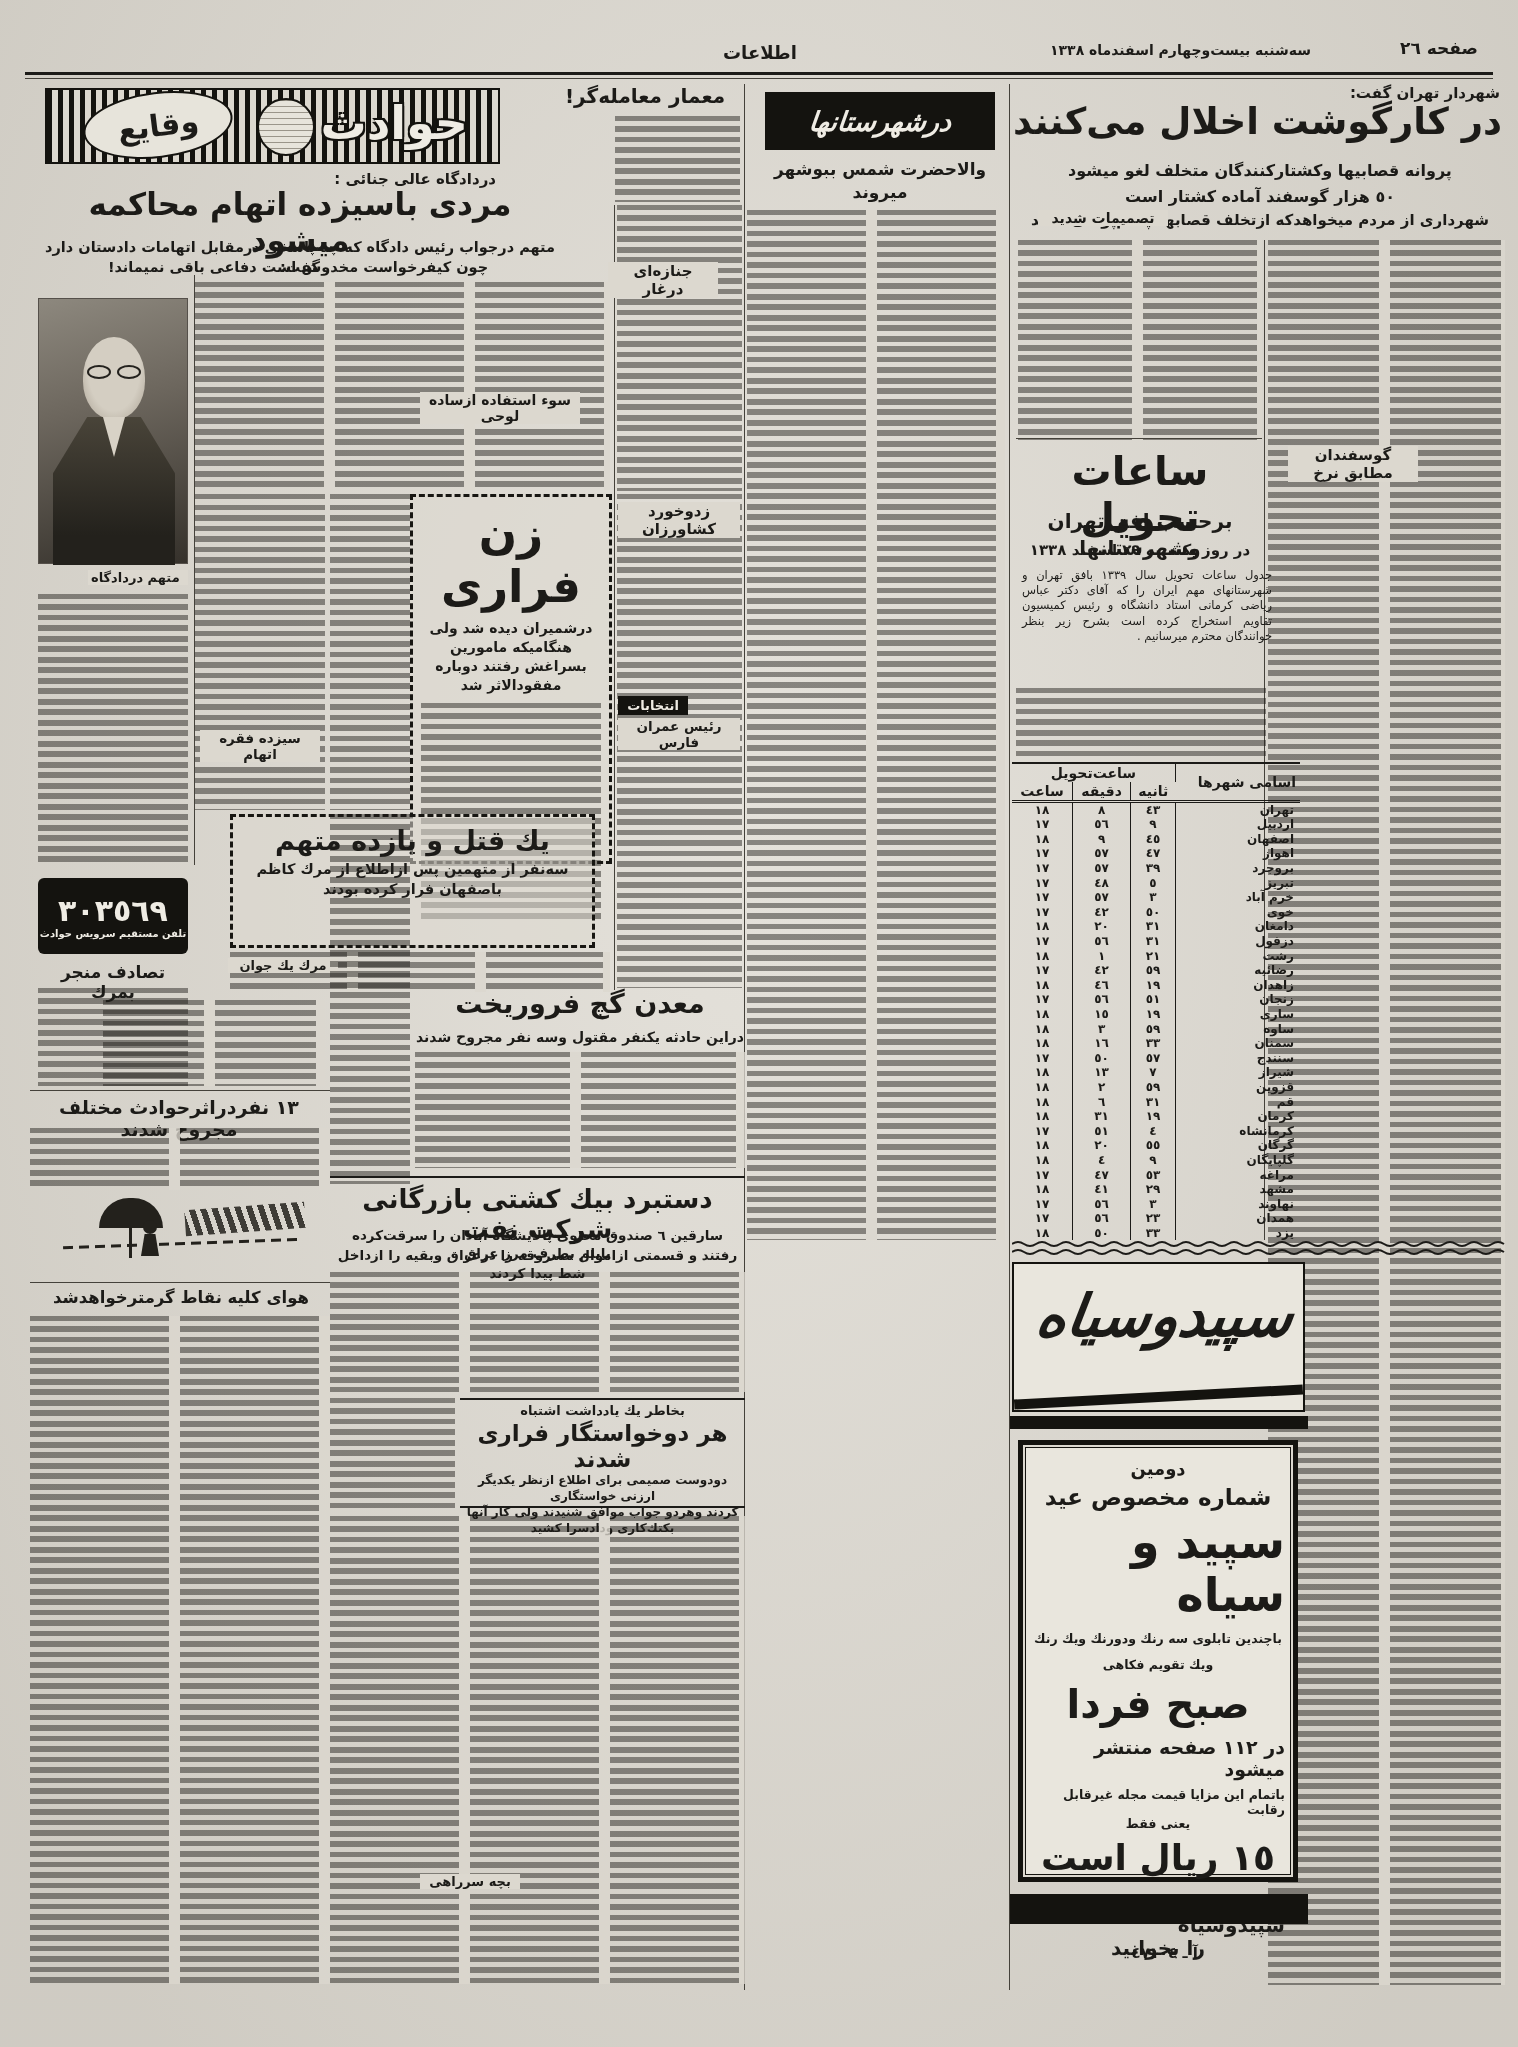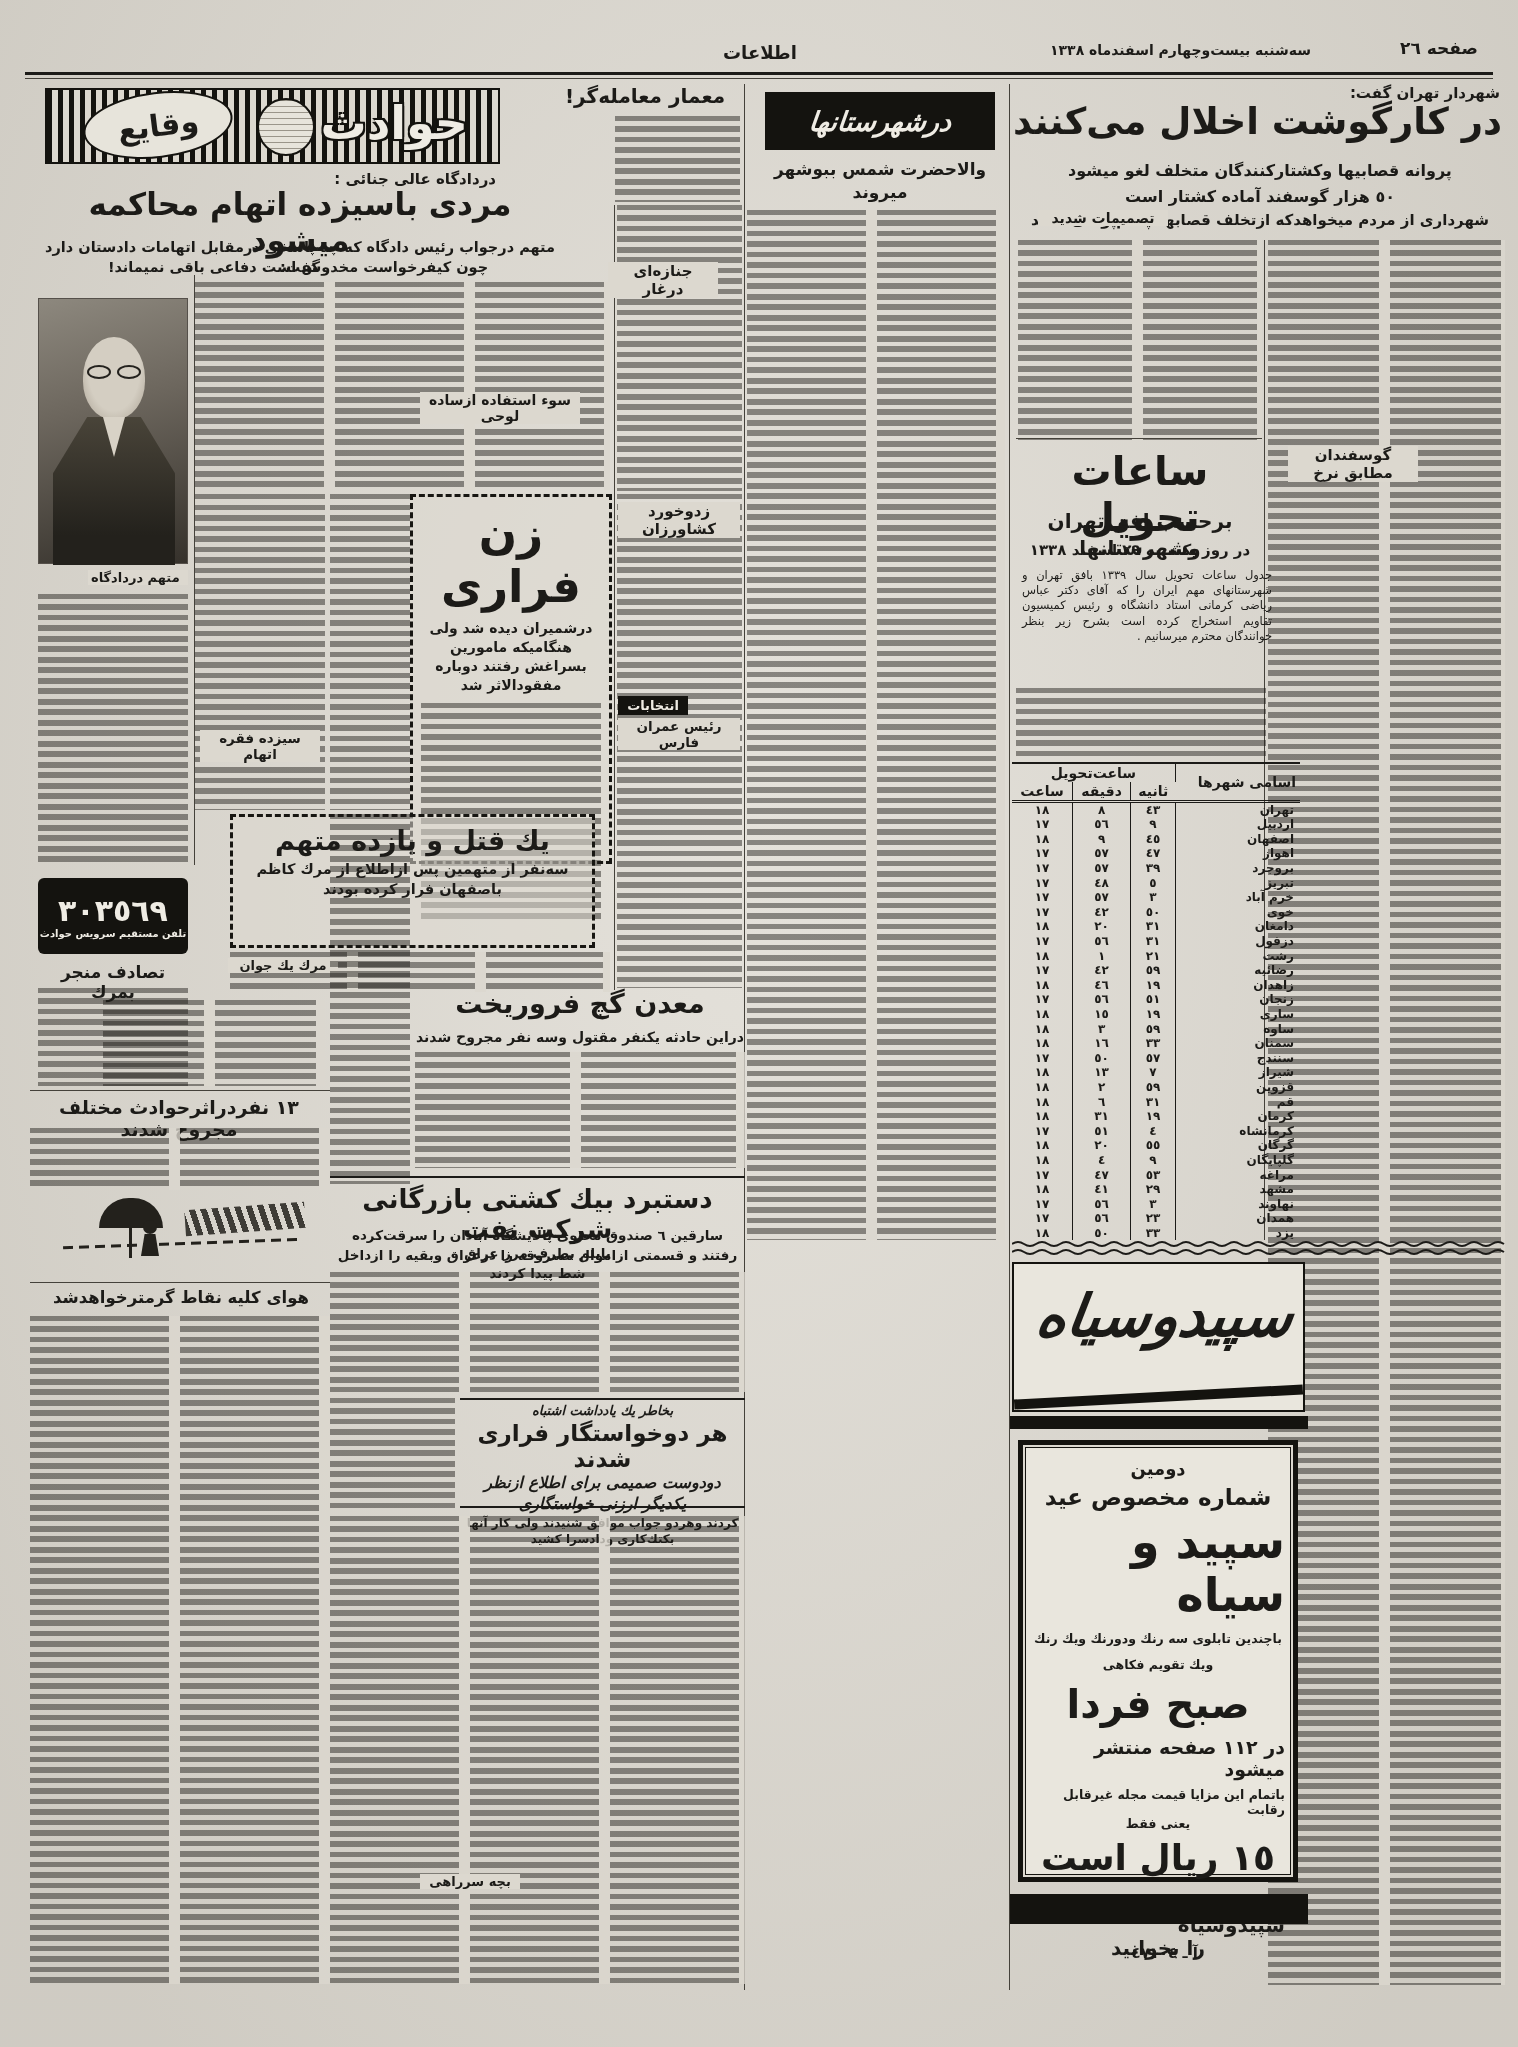--- a/index.html
+++ b/index.html
@@ -401,23 +401,23 @@
   <div class="abs greek" style="right:773px;top:1052px;width:330px;height:116px;--cw:166px;"></div>
   <div class="abs greek" style="right:1108px;top:814px;width:80px;height:370px;"></div>
 
   <div class="abs hline" style="right:773px;top:1176px;width:415px;height:2px;"></div>
   <div class="abs headline c" style="right:773px;top:1184px;width:415px;font-size:26px;">دستبرد بیك کشتی بازرگانی شرکت نفت</div>
   <div class="abs deck c" style="right:778px;top:1226px;width:405px;font-size:13.5px;">سارقین ٦ صندوق محتوی پالایشگاه آبادان را سرقت‌کرده بابلم بطرف مرز عراق</div>
   <div class="abs deck c" style="right:778px;top:1246px;width:405px;font-size:13.5px;">رفتند و قسمتی ازاموال مسروقه را درعراق وبقیه را ازداخل شط پیدا کردند</div>
   <div class="abs greek" style="right:773px;top:1272px;width:415px;height:120px;--cw:140px;"></div>
 
   <div class="abs" style="right:773px;top:1398px;width:285px;height:110px;border-top:2px solid #1c1b18;border-bottom:2px solid #1c1b18;">
-    <div class="deck c" style="font-size:13px;margin-top:2px;font-style:italic;">بخاطر یك یادداشت اشتباه</div>
+    <div class="deck c" style="font-size:13px;margin-top:2px;">بخاطر یك یادداشت اشتباه</div>
     <div class="headline c" style="font-size:23px;">هر دوخواستگار فراری شدند</div>
-    <div class="deck c" style="font-size:16px;font-style:italic;">دودوست صمیمی برای اطلاع ازنظر یکدیگر ارزنی خواستگاری</div>
+    <div class="deck c" style="font-size:12px;">دودوست صمیمی برای اطلاع ازنظر یکدیگر ارزنی خواستگاری</div>
     <div class="deck c" style="font-size:12px;">کردند وهردو جواب موافق شنیدند ولی کار آنها</div>
     <div class="deck c" style="font-size:12px;">بكتك‌كاری ودادسرا کشید</div>
   </div>
   <div class="abs greek" style="right:1063px;top:1398px;width:125px;height:110px;"></div>
 
   <div class="abs greek" style="right:773px;top:1516px;width:415px;height:468px;--cw:140px;"></div>
   <div class="abs subhead c" style="right:998px;top:1874px;width:100px;font-size:13px;">بچه سرراهی</div>
 
 </div>
 

